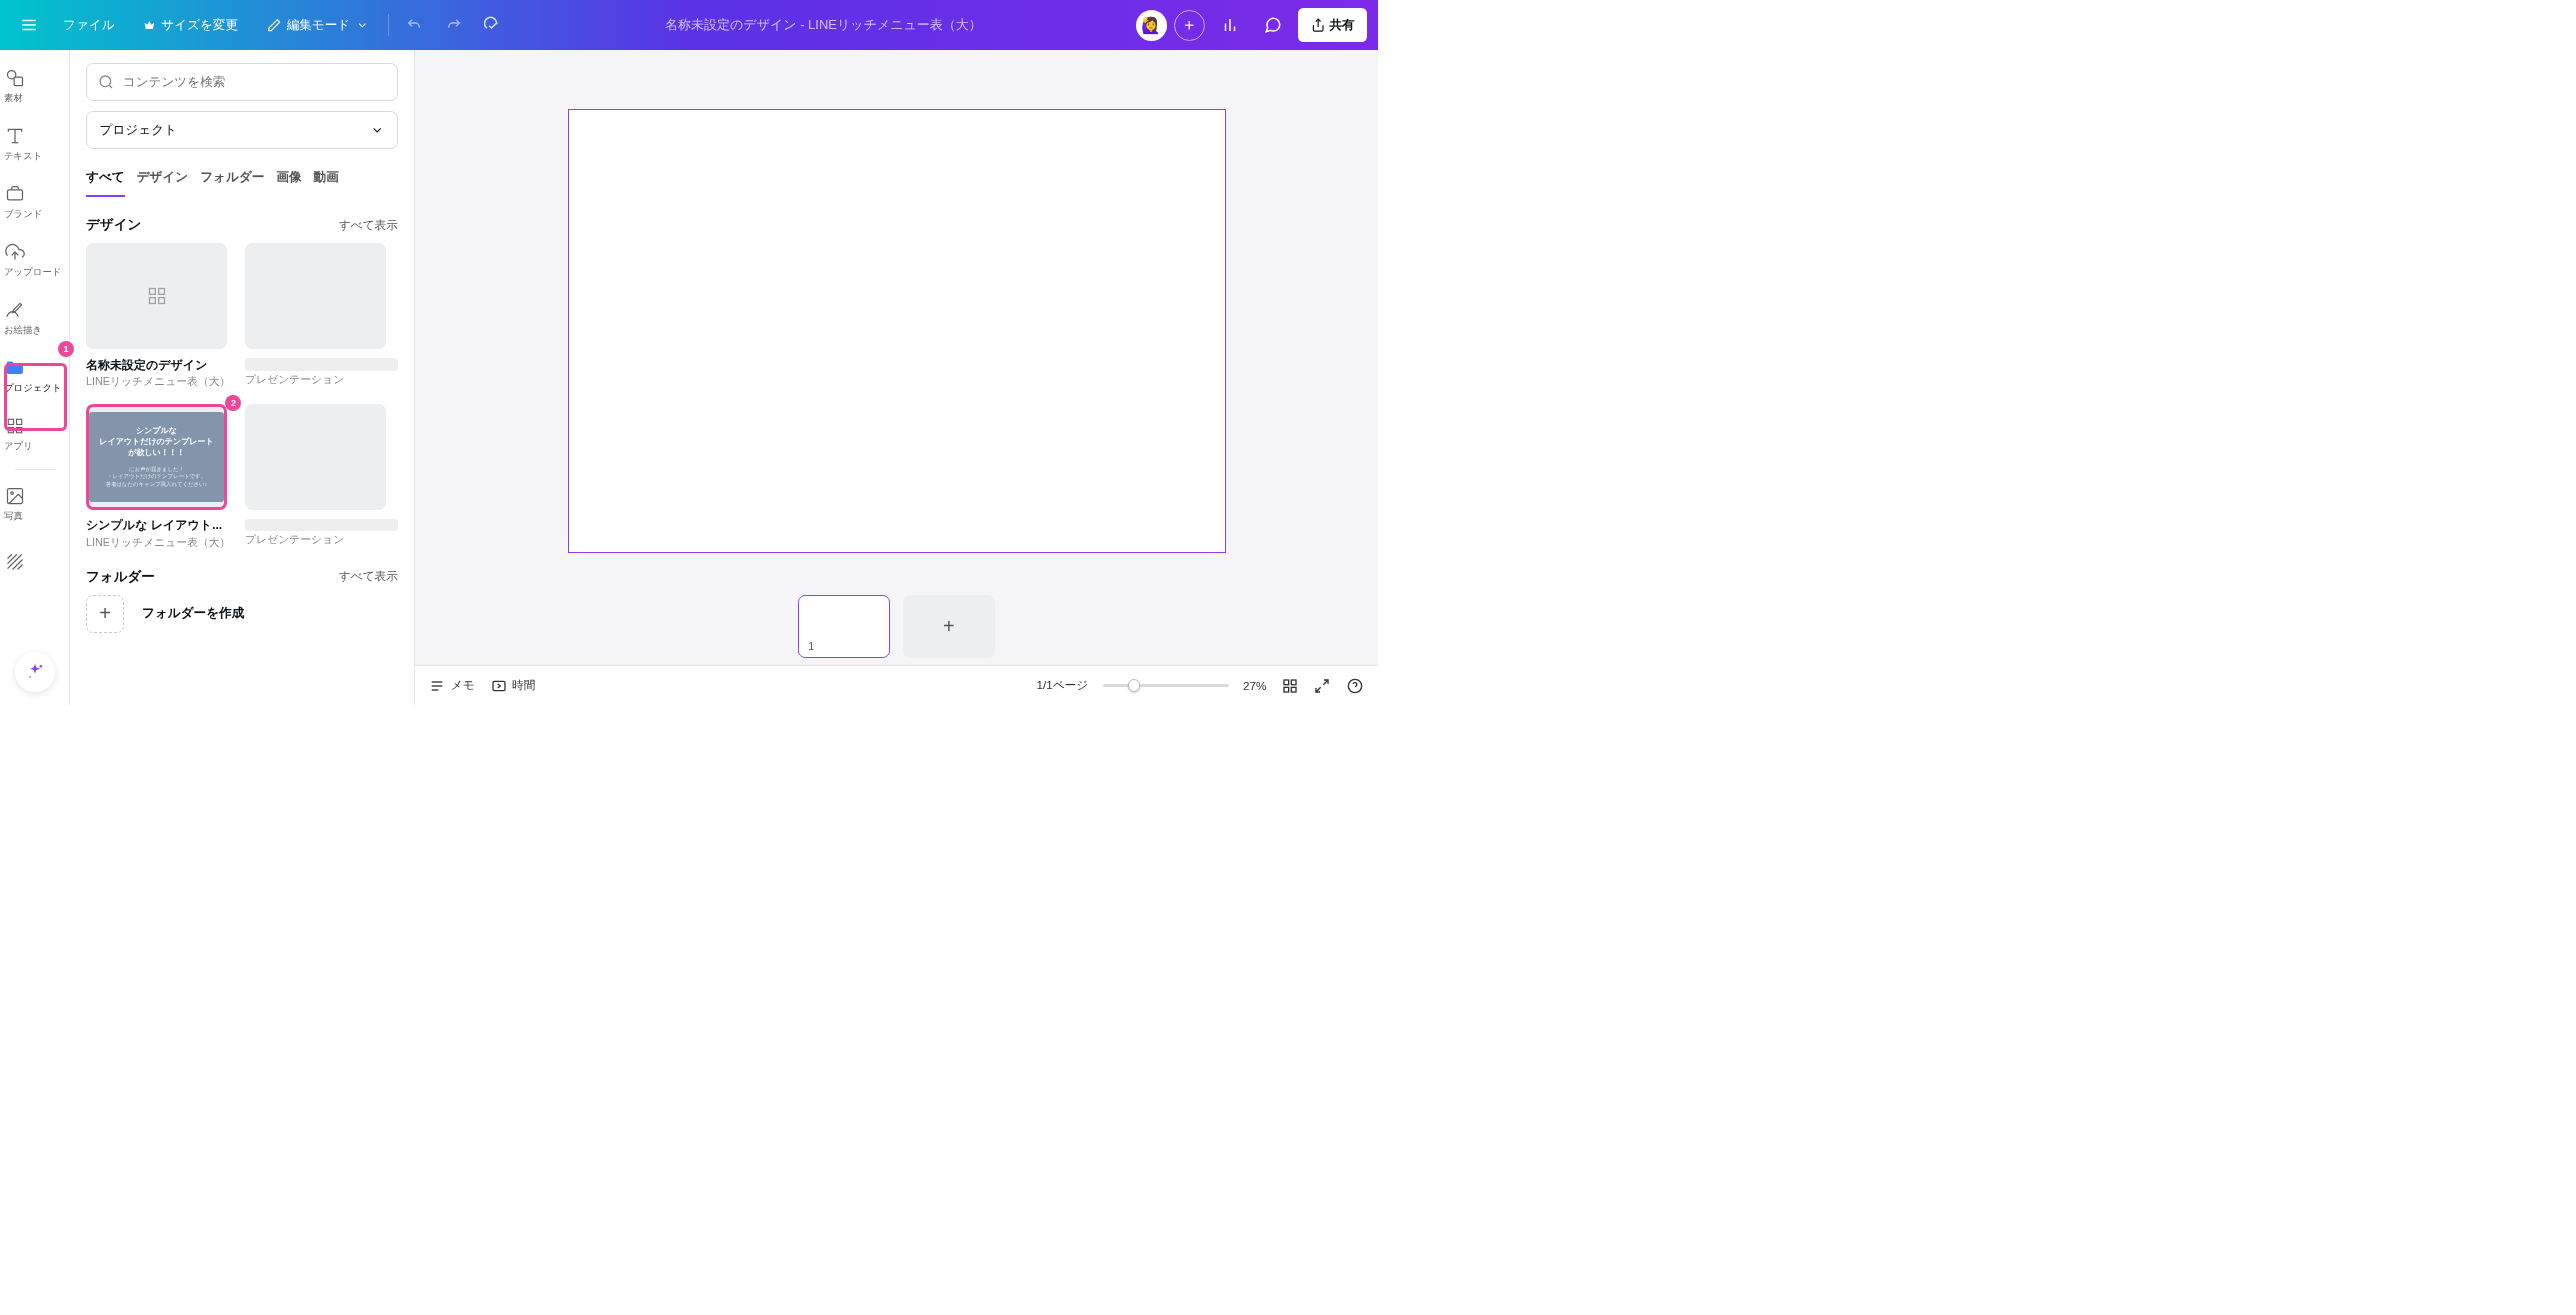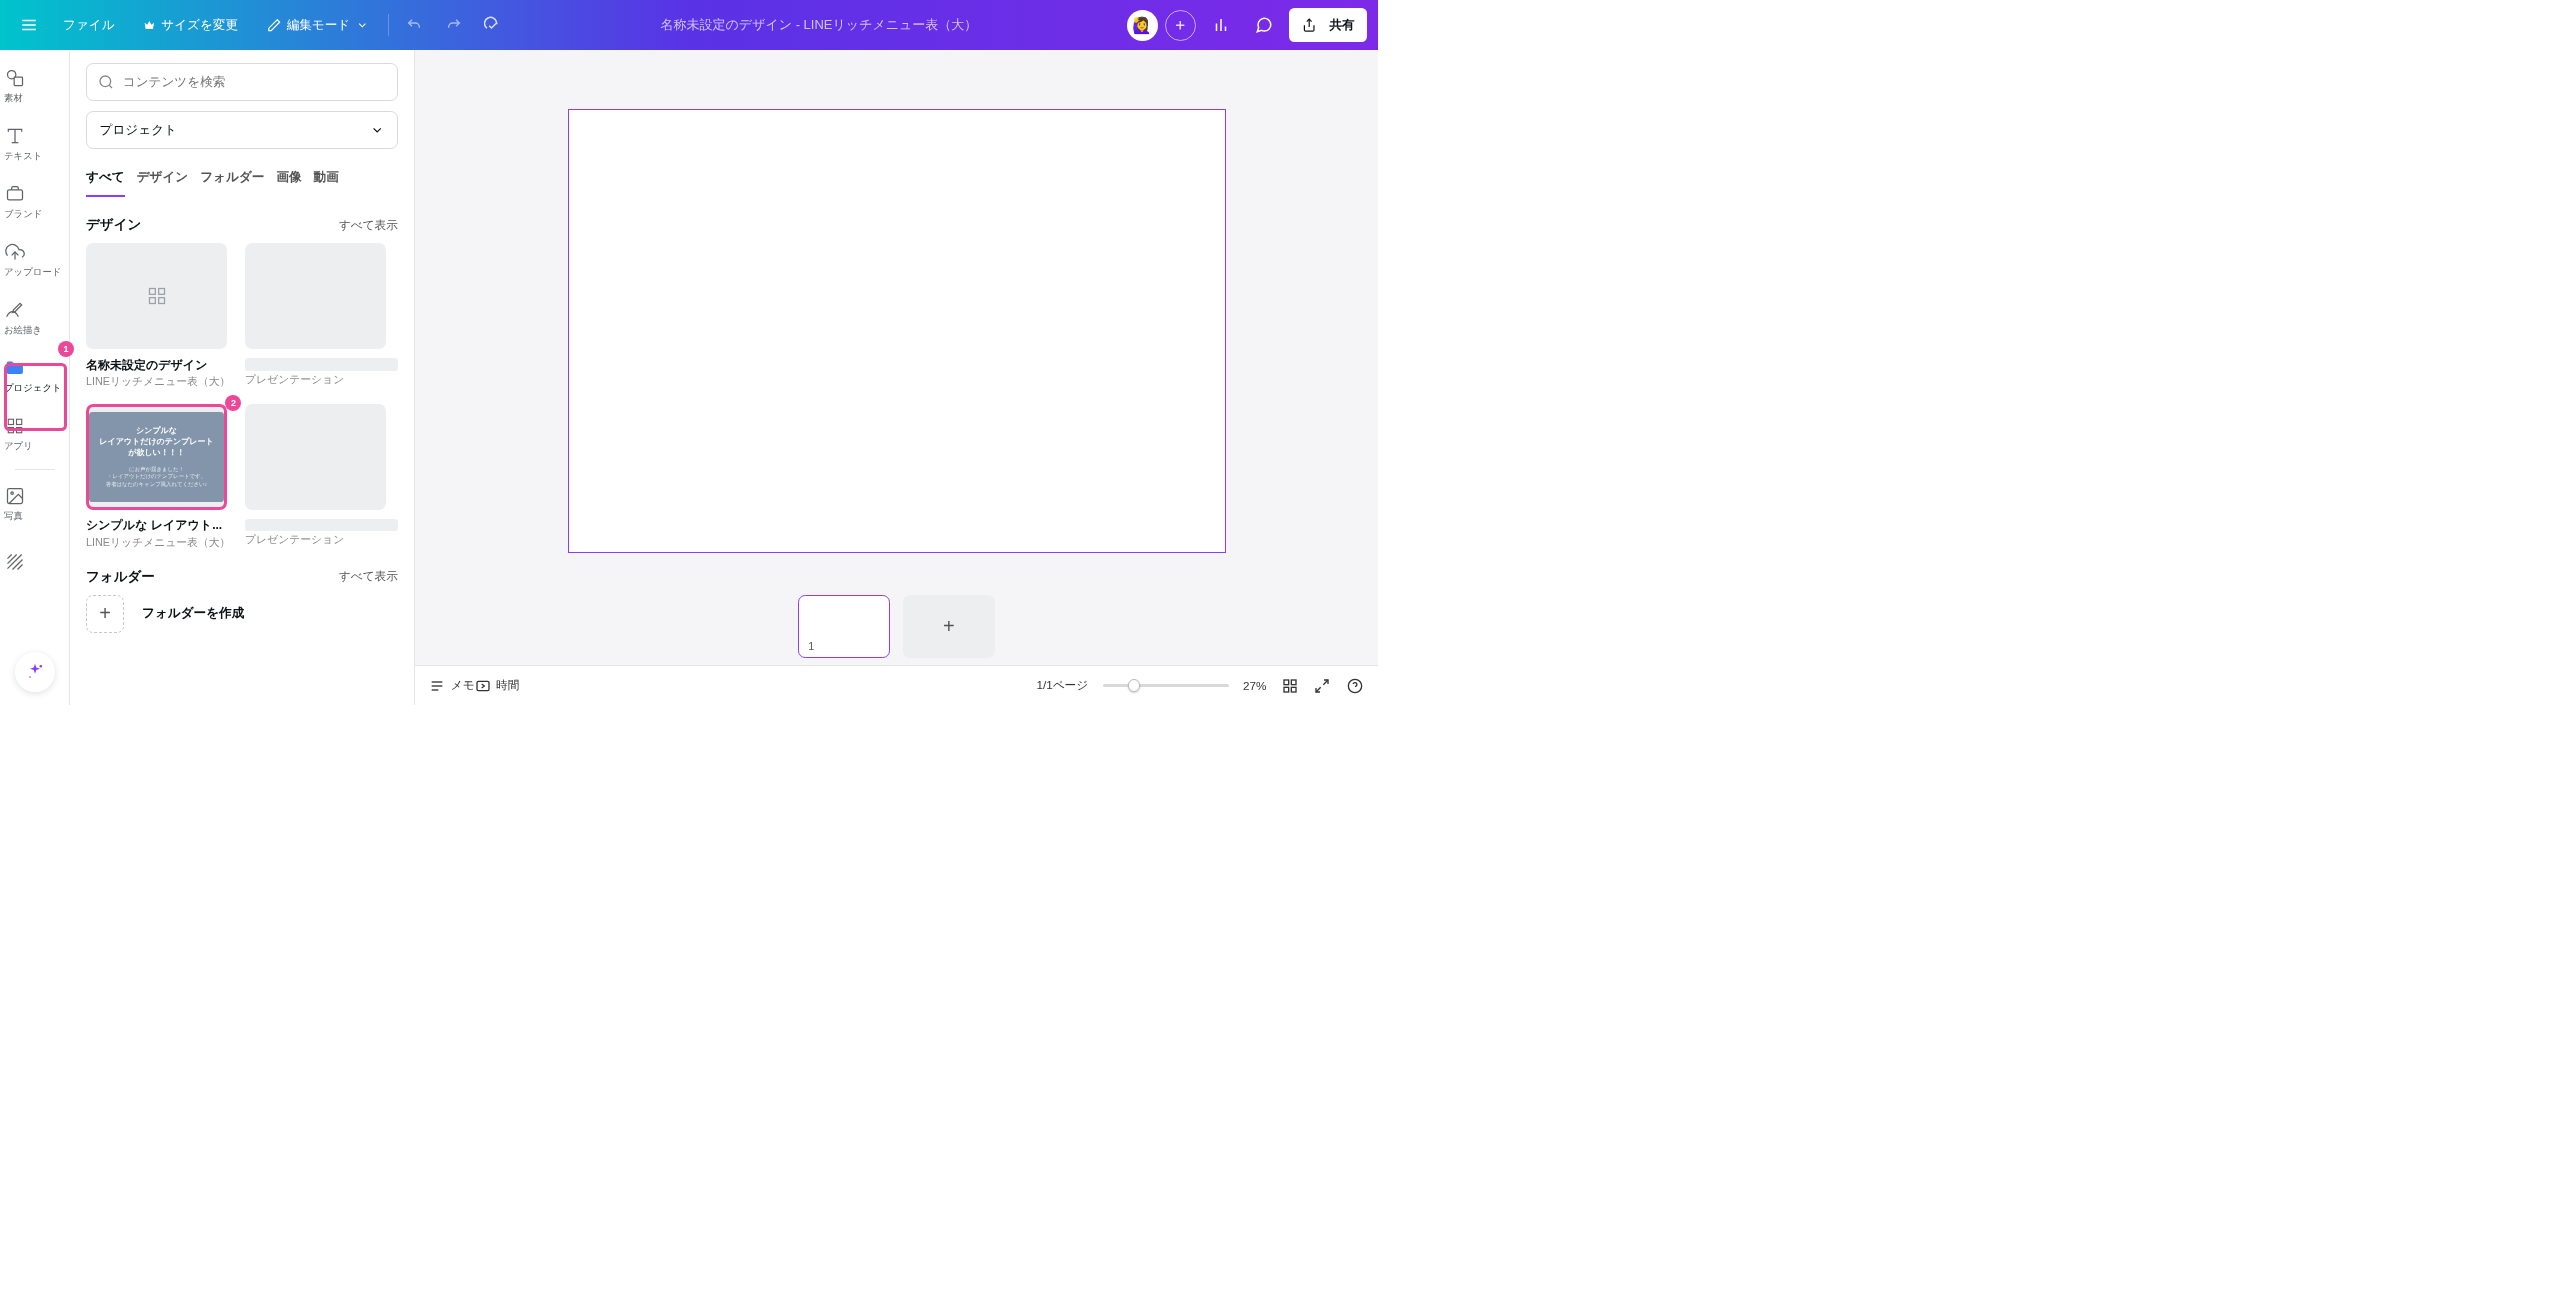--- a/index.html
+++ b/index.html
@@ -9,21 +9,21 @@
 .header { height: 50px; background: linear-gradient(90deg, #00c4cc 0%, #5a32e6 50%, #7d2ae8 100%); display: flex; align-items: center; padding: 0 10.8px; gap: 7.2px; }
 .header-left { display: flex; align-items: center; gap: 3.6px; }
 .menu-btn, .header-icon-btn { width: 36px; height: 36px; display: flex; align-items: center; justify-content: center; border-radius: 5.4px; cursor: pointer; color: #fff; }
 .header-txt-btn { height: 36px; padding: 0 12.6px; display: flex; align-items: center; gap: 5.4px; border-radius: 5.4px; color: #fff; font-size: 12.6px; font-weight: 500; cursor: pointer; }
 .header-divider { width: 0.9px; height: 21.6px; background: rgba(255,255,255,0.25); margin: 0 3.6px; }
 .header-center { flex: 1; display: flex; justify-content: center; }
 .design-title { color: rgba(255,255,255,0.7); font-size: 13px; }
 .header-right { display: flex; align-items: center; gap: 7.2px; }
 .avatar { width: 31px; height: 31px; border-radius: 50%; background: #fff; border: 1.8px solid rgba(255,255,255,0.8); display:flex; align-items:center; justify-content:center; font-size:16px; }
 .circle-btn { width: 31px; height: 31px; border-radius: 50%; border: 1.3px solid rgba(255,255,255,0.6); display: flex; align-items: center; justify-content: center; color: #fff; cursor: pointer; }
-.share-btn { height: 34px; padding: 0 12.6px; background: #fff; border-radius: 5.4px; display: flex; align-items: center; gap: 13px; font-size: 12.6px; font-weight: 600; color: #0d1216; cursor: pointer; }
+.share-btn { height: 34px; padding: 0 12.6px; background: #fff; border-radius: 5.4px; display: flex; align-items: center; gap: 4px; font-size: 12.6px; font-weight: 600; color: #0d1216; cursor: pointer; }
 
 
 .body { display: flex; height: calc(100% - 50px); }
 
 
 .nav { width: 70px; background: #fff; border-right: 0.9px solid #e5e5e5; display: flex; flex-direction: column; align-items: center; padding-top: 7.2px; position: relative; }
 .nav-item { width: 61px; height: 58px; display: flex; flex-direction: column; justify-content: center; gap: 3.6px; border-radius: 7.2px; cursor: pointer; color: #5f6368; font-size: 9.4px; }
 .nav-item.active { background: #fff; color: #0d1216; }
 .nav-item .nav-icon { width: 21.6px; height: 21.6px; display: flex; align-items: center; justify-content: center; }
 .nav-highlight-box { position: absolute; border: 3.6px solid #ec4899; border-radius: 5.4px; pointer-events: none; }
@@ -58,21 +58,21 @@
 
 
 .canvas-wrap { flex: 1; background: #f5f5f7; display: flex; flex-direction: column; position: relative; }
 .canvas-area { flex: 1; display: flex; align-items: flex-start; justify-content: center; padding-top: 59px; }
 .page { width: 658px; height: 444px; background: #fff; border: 1.8px solid #8b3dff; }
 .page-strip { height: 77px; display: flex; align-items: center; justify-content: center; gap: 12.6px; }
 .page-mini { width: 92px; height: 63px; background: #fff; border: 1.8px solid #8b3dff; border-radius: 7.2px; position: relative; cursor: pointer; }
 .page-mini-num { position: absolute; left: 9px; bottom: 5.4px; font-size: 10.8px; color: #555; }
 .page-add { width: 92px; height: 63px; background: #eceef0; border-radius: 7.2px; display: flex; align-items: center; justify-content: center; color: #555; font-size: 20px; cursor: pointer; }
 .bottom-bar { height: 40px; border-top: 0.9px solid #e5e5e5; background: #fff; display: flex; align-items: center; padding: 0 14.4px; gap: 16px; font-size: 11.7px; color: #333; }
-.bb-left { display: flex; align-items: center; }
+.bb-left { display: flex; align-items: center; gap: 16px; }
 .bb-btn { display: flex; align-items: center; gap: 5.4px; cursor: pointer; }
 .bb-spacer { flex: 1; }
 .bb-right { display: flex; align-items: center; gap: 14.4px; }
 .zoom-slider { width: 126px; height: 3.6px; background: #d9d9d9; border-radius: 1.8px; position: relative; }
 .zoom-thumb { position: absolute; top: -4.5px; left: 25px; width: 12.6px; height: 12.6px; border-radius: 50%; background: #fff; border: 0.9px solid #bbb; box-shadow: 0 0.9px 1.8px rgba(0,0,0,0.2); }
 .bb-icon { width: 18px; height: 18px; display:flex; align-items:center; justify-content:center; cursor:pointer; color:#333; }
 
 svg { display: block; }
 </style>
 </head>

